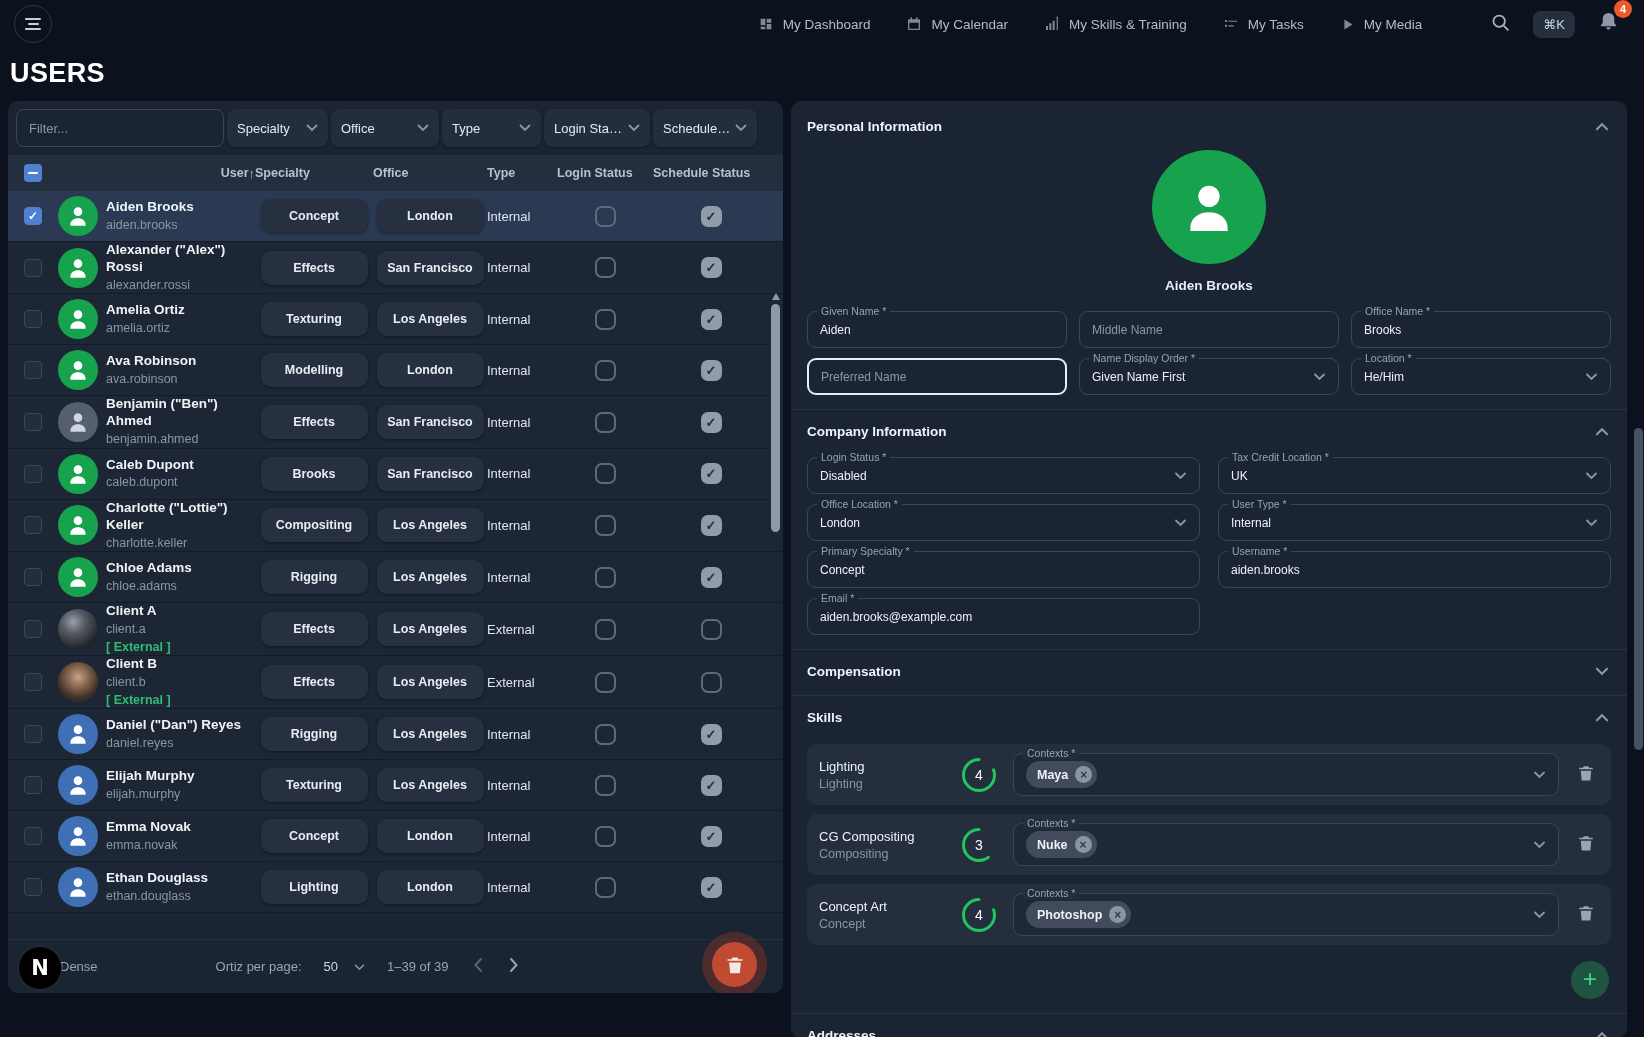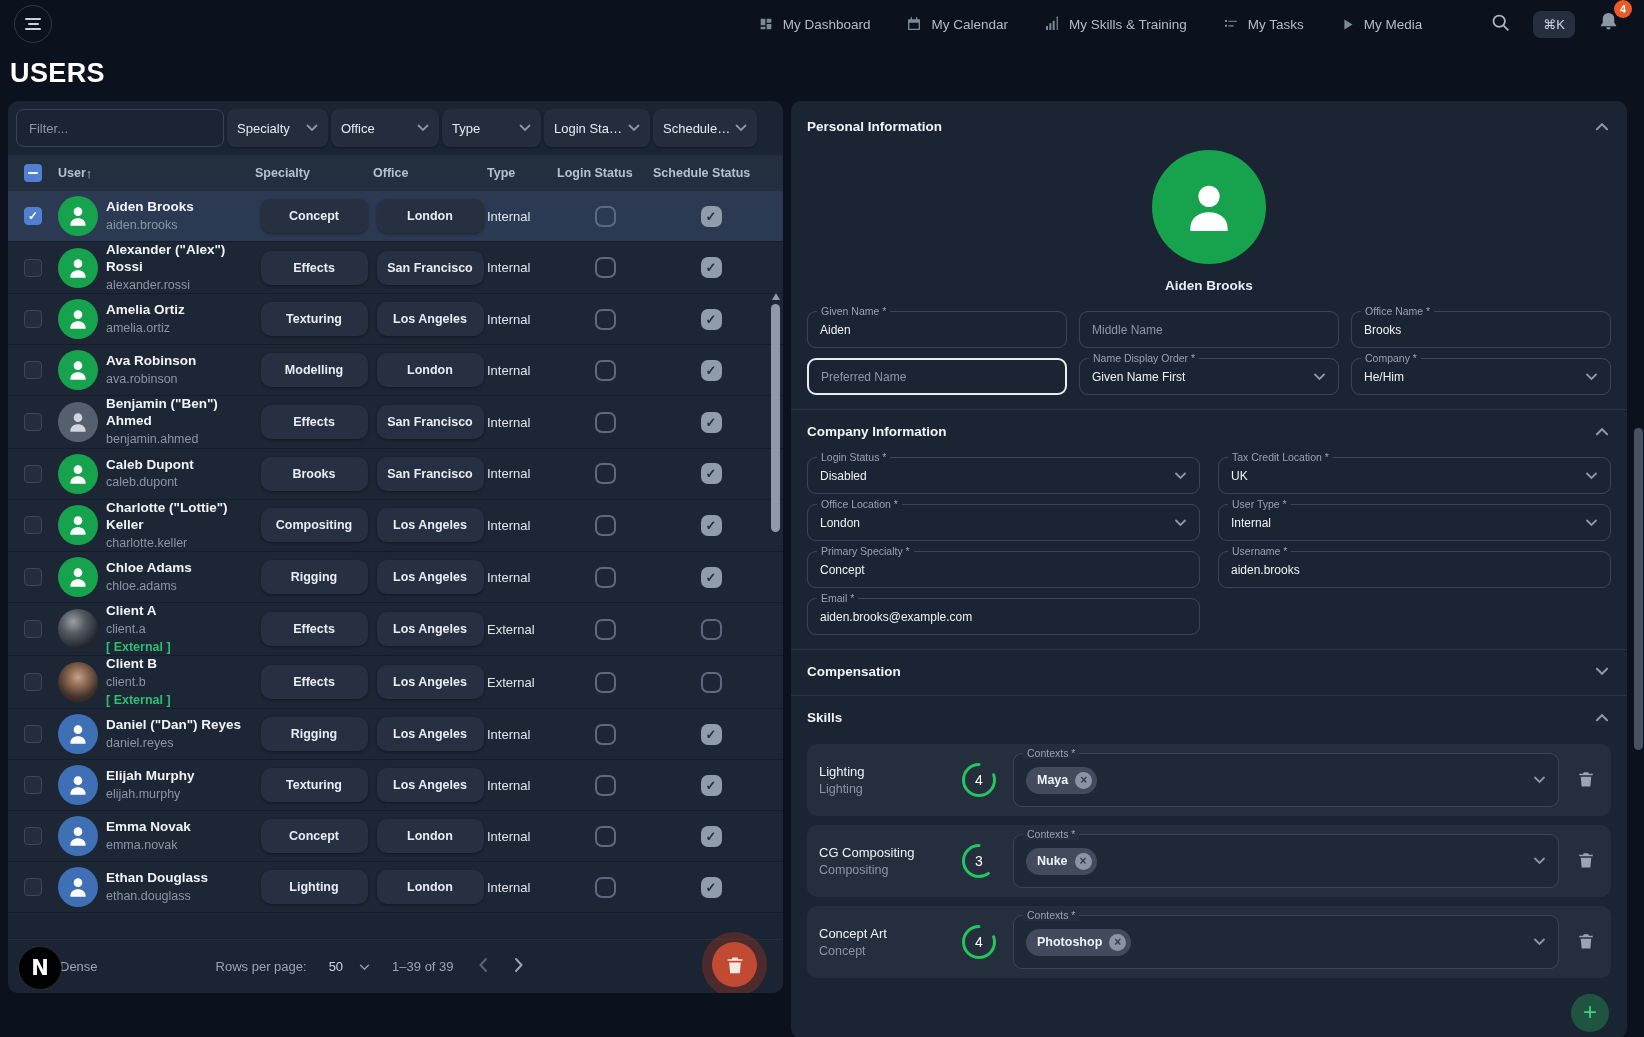--- a/index.html
+++ b/index.html
@@ -29,21 +29,21 @@
   .toolbar { display:flex; gap:3px; padding:8px; align-items:center; }
   .filter-input { width:208px; height:38px; background:transparent; border:1px solid #3a4658; border-radius:8px; color:#e8edf4; padding:0 12px; font-size:13px; font-family:inherit; outline:none; flex:none; }
   .filter-input::placeholder { color:#8d97a6; }
   .tselect { height:38px; background:#232d3c; border:none; border-radius:8px; color:#e4eaf2; font-size:13px; display:flex; align-items:center; justify-content:space-between; padding:0 10px; gap:4px; box-shadow:0 1px 2px rgba(0,0,0,.35); cursor:pointer; font-family:inherit; flex:none; }
   .tselect .lbl { overflow:hidden; text-overflow:ellipsis; white-space:nowrap; }
   .ts-1{width:101px}.ts-2{width:108px}.ts-3{width:99px}.ts-4{width:106px}.ts-5{width:104px}
   .chev { color:#8d97a6; flex:none; }
 
   .thead, .trow { display:grid; grid-template-columns:42px 56px 1fr 118px 114px 70px 96px 116px; align-items:center; padding-right:14px; }
   .thead { background:#232e3f; height:36px; font-size:12.5px; font-weight:700; color:#b7c0cd; }
-  .thead .huser { grid-column:2/4; display:flex; align-items:center; padding-left:8px; }
+  .thead .huser { grid-column:2/4; display:flex; align-items:center; padding-left:8px;justify-content:flex-end; }
   .sort-arrow { color:#c3cbd8; font-size:13px; }
   .rows { height:748px; overflow:hidden; position:relative; }
   .trow { min-height:51px; border-bottom:1px solid #151c29; background:#1d2634; cursor:pointer; }
   .trow.sel-true { background:#2b3a52; }
 
   .rcb { width:18px; height:18px; border-radius:4px; background:#232d3c; border:1px solid #3c4859; margin-left:16px; position:relative; cursor:pointer; }
   .rcb.rcb-true { background:#4f80d1; border-color:#4f80d1; }
   .rcb.rcb-true::after { content:"✓"; color:#fff; position:absolute; inset:0; display:flex; align-items:center; justify-content:center; font-size:12px; font-weight:700; }
   .cb-indet { width:18px; height:18px; border-radius:4px; background:#4f80d1; margin-left:16px; position:relative; cursor:pointer; }
   .cb-indet::after { content:""; position:absolute; left:4px; right:4px; top:8px; height:2px; background:#fff; border-radius:1px; }
@@ -109,21 +109,21 @@
   .field .chev { margin-left:8px; }
 
   .skill-card { display:flex; align-items:center; gap:14px; background:#242e3d; border-radius:10px; padding:9px 12px; margin-top:9px; }
   .skill-meta { width:126px; flex:none; }
   .skill-name { font-size:13px; color:#eef2f8; }
   .skill-sub { font-size:12.5px; color:#8a95a5; margin-top:3px; }
   .ring-wrap { position:relative; width:40px; height:40px; flex:none; }
   .ring { transform:scaleX(-1); }
   .ring-arc { fill:none; stroke:#22c55e; stroke-width:3; stroke-linecap:round; }
   .ring-num { position:absolute; inset:0; display:flex; align-items:center; justify-content:center; font-size:14px; color:#fff; }
-  .ctx-select { flex:1; position:relative; height:54px; border:1px solid #3a4658; border-radius:9px; background:#1e2836; display:flex; align-items:center; padding:12px 12px; cursor:pointer; }
+  .ctx-select { flex:1; position:relative; height:43px; border:1px solid #3a4658; border-radius:9px; background:#1e2836; display:flex; align-items:center; padding:12px 12px; cursor:pointer; }
   .chip-ctx { display:flex; align-items:center; gap:7px; background:#414b5c; border-radius:15px; height:27px; padding:0 5px 0 11px; font-size:12.5px; font-weight:600; color:#eef2f8; }
   .chip-x { width:17px; height:17px; border-radius:50%; background:#8a94a4; color:#313b4b; display:flex; align-items:center; justify-content:center; font-size:12px; font-weight:700; cursor:pointer; }
   .ctx-select .chev { margin-left:auto; }
   .icon-btn { background:none; border:none; color:#9aa4b4; cursor:pointer; padding:4px; flex:none; }
 
   .fab-row { display:flex; justify-content:flex-end; margin:16px 2px 4px; }
   .add-fab { width:38px; height:38px; border-radius:50%; background:#1e5440; border:none; color:#3fd584; font-size:24px; line-height:1; display:flex; align-items:center; justify-content:center; cursor:pointer; padding-bottom:3px; }
 
   .win-sb { position:absolute; right:1px; top:100px; bottom:0; width:9px; }
   .win-thumb { position:absolute; top:328px; height:322px; width:9px; background:#465163; border-radius:5px; }
@@ -546,21 +546,21 @@
     </div>
 
     <div class="lp-sb">
         <div class="arr"></div>
         <div class="thumb"></div>
       </div>
 
     <div class="tfooter">
       <span class="dense">Dense</span>
       <div class="pag">
-        <span>Rows per page:</span>
+        <span>Ortiz per page:</span>
         <span class="rpp">
             <span>50</span>
             <svg class="chev" width="11" height="7" viewBox="0 0 12 8">
               <path d="M1.5 1.5 6 6l4.5-4.5" fill="none" stroke="currentColor" stroke-width="1.8" stroke-linecap="round"></path>
             </svg>
           </span>
         <span>1–39 of 39</span>
         <button class="pg-btn pg-prev"><svg width="10" height="16" viewBox="0 0 10 16">
               <path d="M8 2 2.5 8 8 14" fill="none" stroke="currentColor" stroke-width="2" stroke-linecap="round"></path>
             </svg></button>
@@ -612,21 +612,21 @@
         <input class="fvalue" placeholder="Preferred Name" style="">
       </div>
       <div class="field">
         <span class="flabel">Name Display Order *</span>
         <span class="fvalue">Given Name First</span>
         <svg class="chev" width="13" height="8" viewBox="0 0 12 8">
             <path d="M1.5 1.5 6 6l4.5-4.5" fill="none" stroke="currentColor" stroke-width="1.8" stroke-linecap="round"></path>
           </svg>
       </div>
       <div class="field">
-        <span class="flabel">Company *</span>
+        <span class="flabel">Location *</span>
         <span class="fvalue">He/Him</span>
         <svg class="chev" width="13" height="8" viewBox="0 0 12 8">
             <path d="M1.5 1.5 6 6l4.5-4.5" fill="none" stroke="currentColor" stroke-width="1.8" stroke-linecap="round"></path>
           </svg>
       </div>
     </div>
 
     <hr class="divider">
     <div class="sect-head" style="padding-top:12px;">
       <span>Company Information</span>

